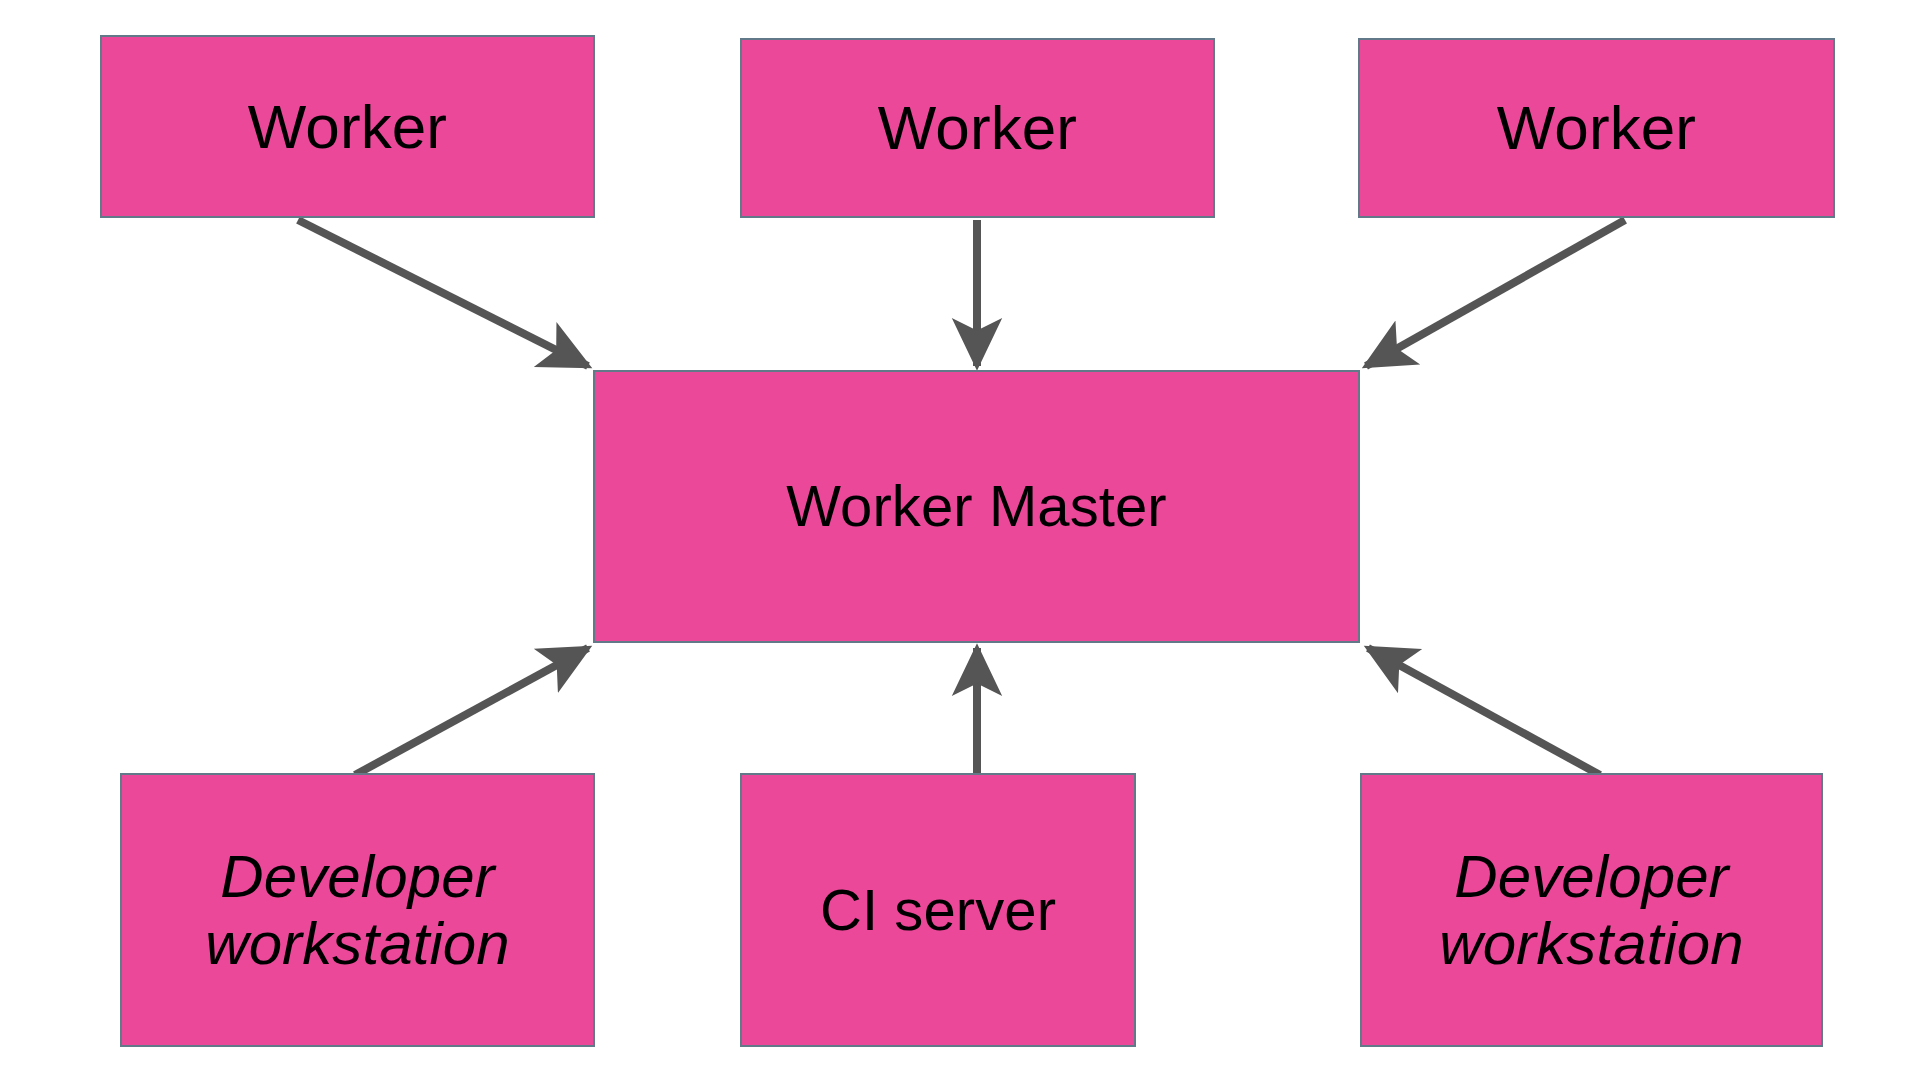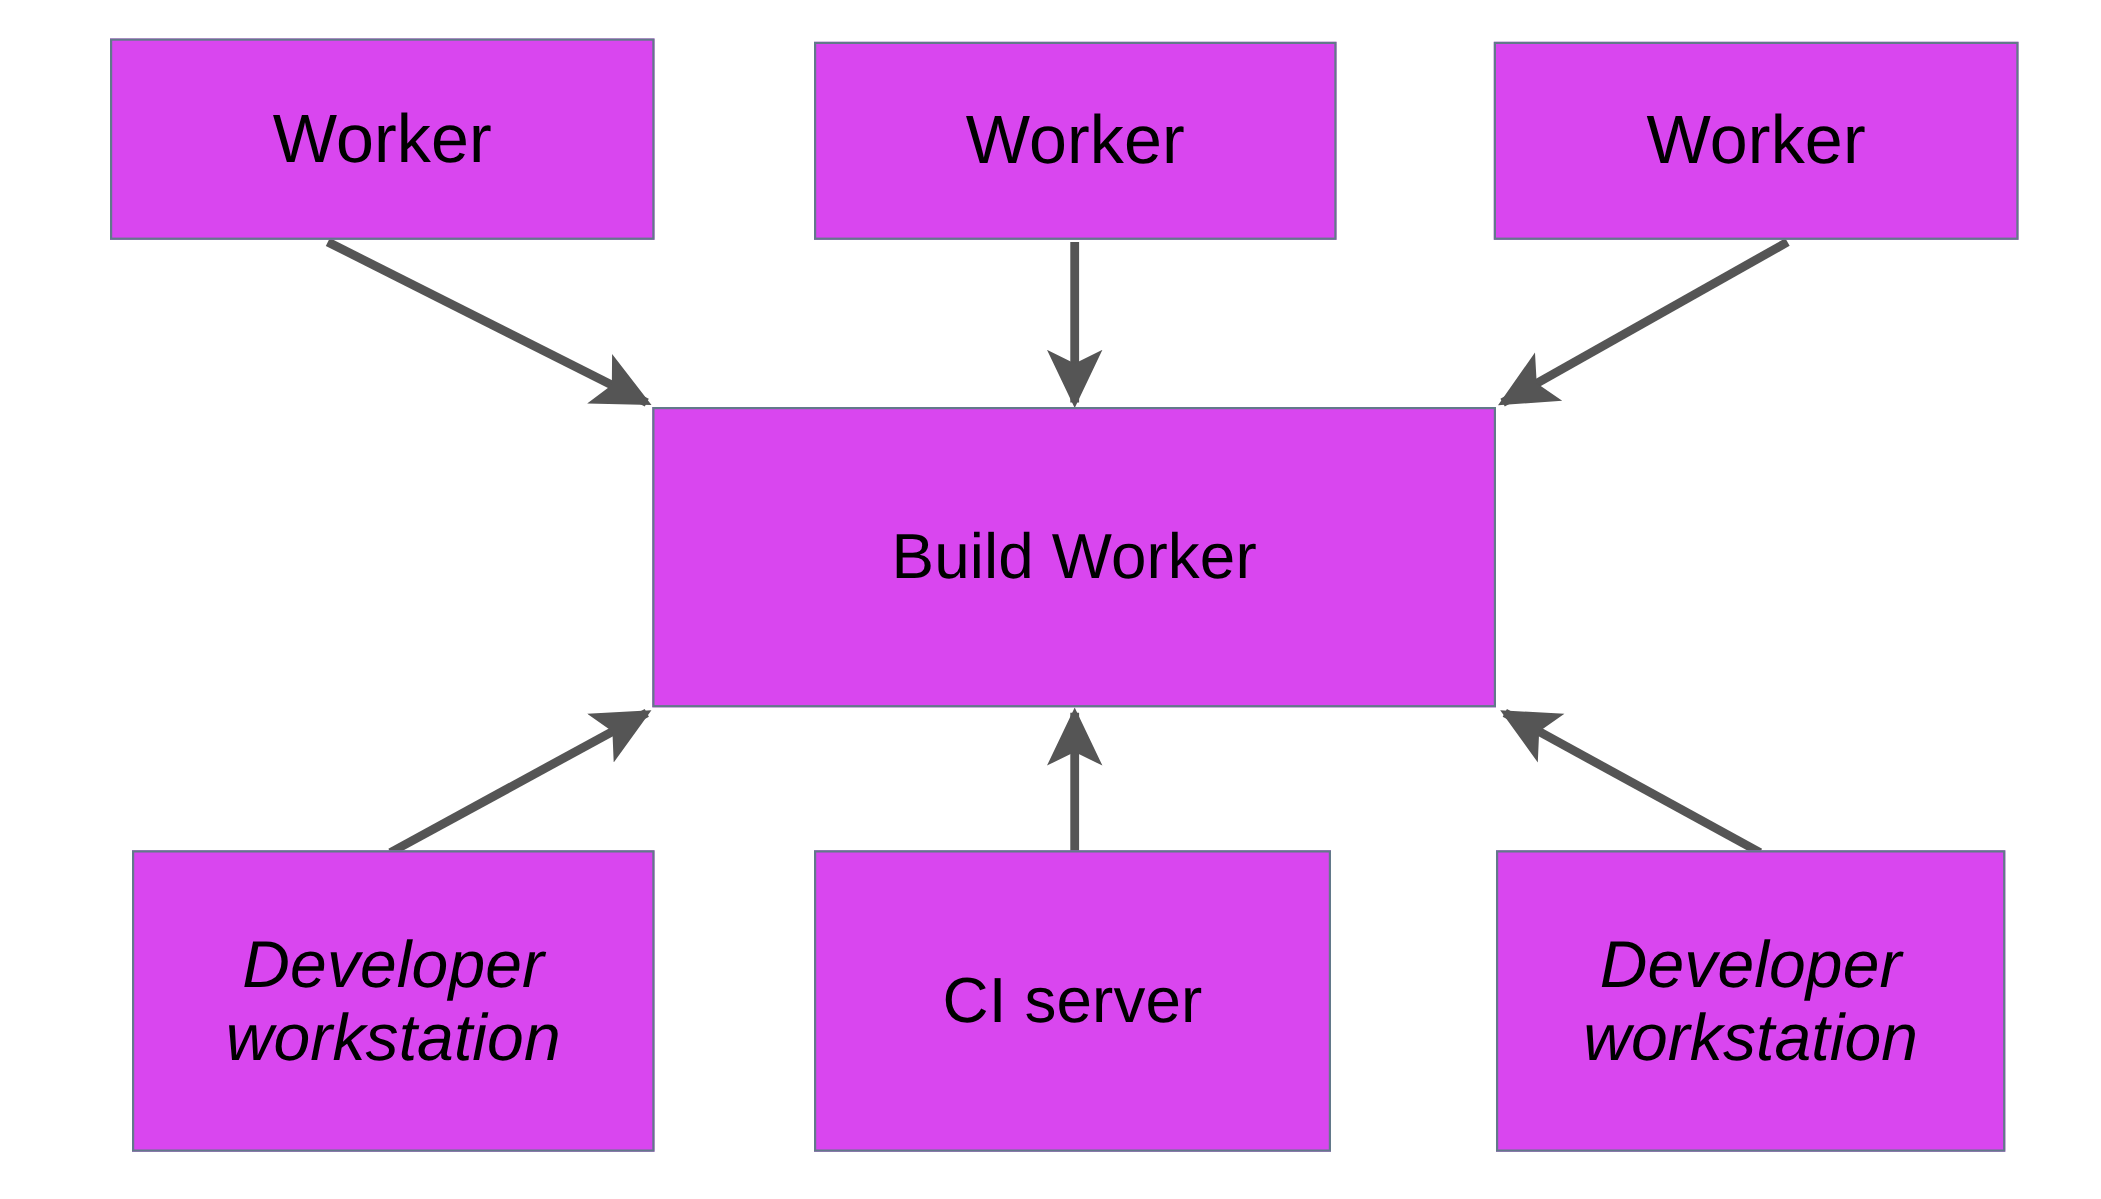--- a/index.html
+++ b/index.html
@@ -22,21 +22,21 @@
     position: absolute;
     left: 0;
     top: 0;
     width: 1910px;
     height: 1090px;
     pointer-events: none;
   }
   .node {
     position: absolute;
     box-sizing: border-box;
-    background: #d946ef;
+    background: #ec4899;
     border: 2px solid #62798a;
     display: flex;
     align-items: center;
     justify-content: center;
     text-align: center;
     color: #000000;
     font-weight: 400;
     line-height: 1.12;
     letter-spacing: 0.1px;
     white-space: pre-line;
@@ -94,29 +94,29 @@
 
   <div class="node n-worker" style="left:740px; top:38px; width:475px; height:180px;">
     <span class="node-label">Worker</span>
   </div>
 
   <div class="node n-worker" style="left:1358px; top:38px; width:477px; height:180px;">
     <span class="node-label">Worker</span>
   </div>
 
   <div class="node n-master" style="left:593px; top:370px; width:767px; height:273px;">
-    <span class="node-label">Build Worker</span>
+    <span class="node-label">Worker Master</span>
   </div>
 
   <div class="node n-dev" style="left:120px; top:773px; width:475px; height:274px;">
     <span class="node-label">Developer
 workstation</span>
   </div>
 
-  <div class="node n-ci" style="left:740px; top:773px; width:470px; height:274px;">
+  <div class="node n-ci" style="left:740px; top:773px; width:396px; height:274px;">
     <span class="node-label">CI server</span>
   </div>
 
   <div class="node n-dev" style="left:1360px; top:773px; width:463px; height:274px;">
     <span class="node-label">Developer
 workstation</span>
   </div>
 
 </div>
 

